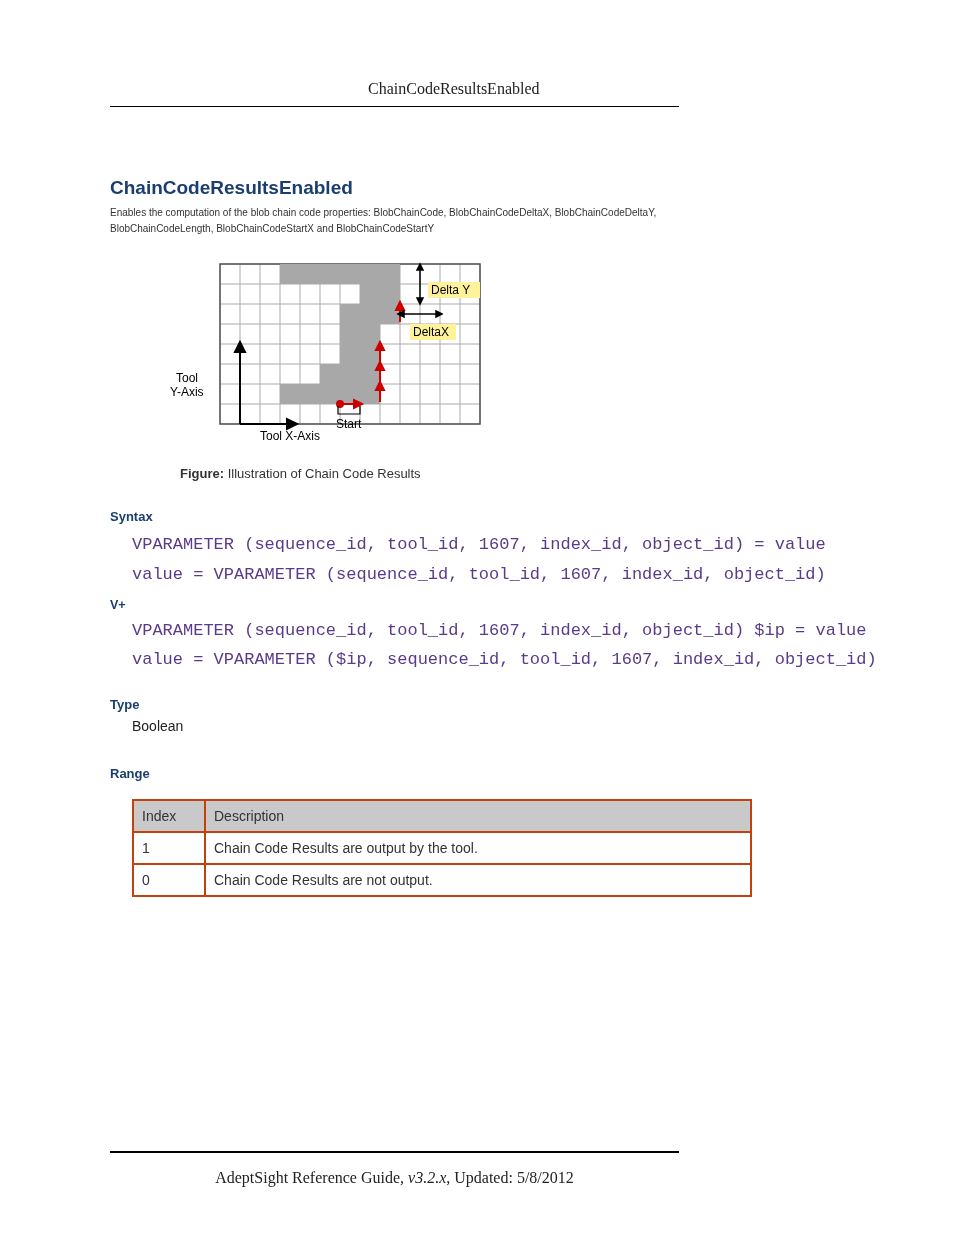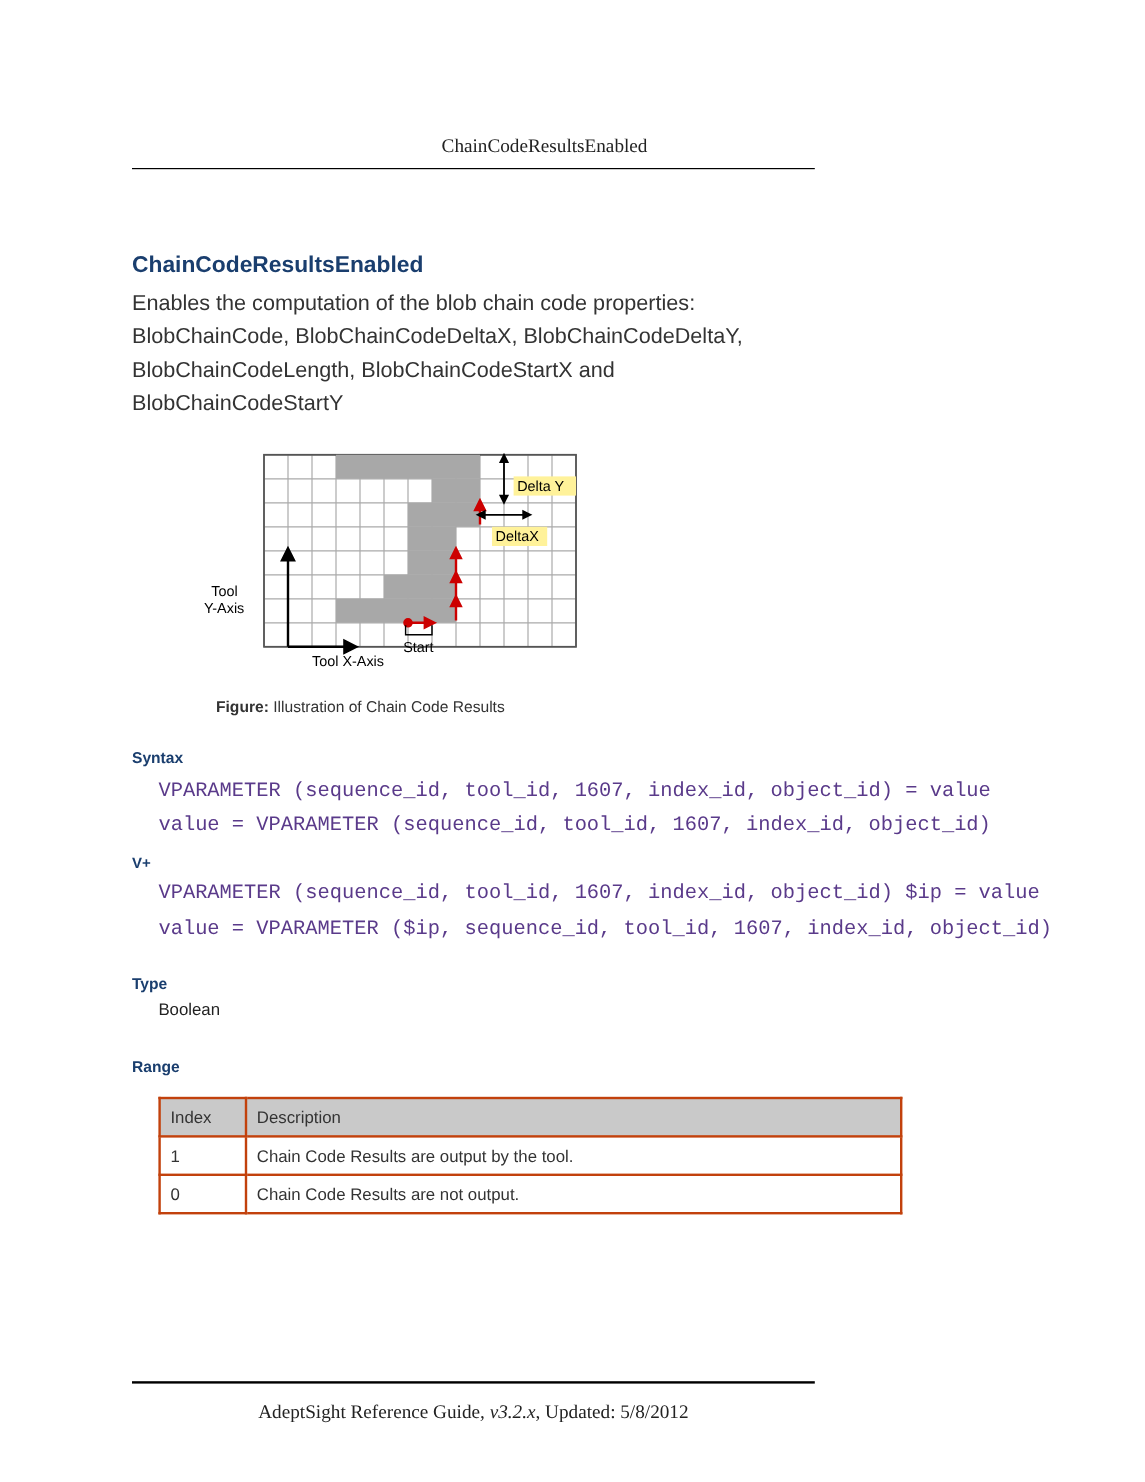--- a/index.html
+++ b/index.html
@@ -8,21 +8,21 @@
     font-family: Verdana, Geneva, sans-serif;
     font-size: 13px;
     color: #333;
     background: #fff;
   }
   .page {
     width: 789px;
     height: 1235px;
     position: relative;
     box-sizing: border-box;
-    padding: 114px 110px 0 110px;
+    padding: 80px 110px 0 110px;
   }
   .header-title {
     font-family: Georgia, 'Times New Roman', serif;
     font-size: 16px;
     color: #222;
     margin-left: 258px;
     margin-bottom: 8px;
   }
   .header-rule {
     border: none;
@@ -39,21 +39,21 @@
   .vparam-block {
     text-align: right;
     color: #0a5c2e;
     font-weight: bold;
     font-size: 14px;
     line-height: 1.5;
     margin-top: -4px;
     margin-bottom: 14px;
   }
   .intro {
-    font-size: 18px;
+    font-size: 10px;
     color: #333;
     line-height: 1.55;
     margin-bottom: 18px;
   }
   .figure-wrap {
     margin-left: 30px;
     margin-bottom: 24px;
   }
   .chart-svg {
     display: block;

